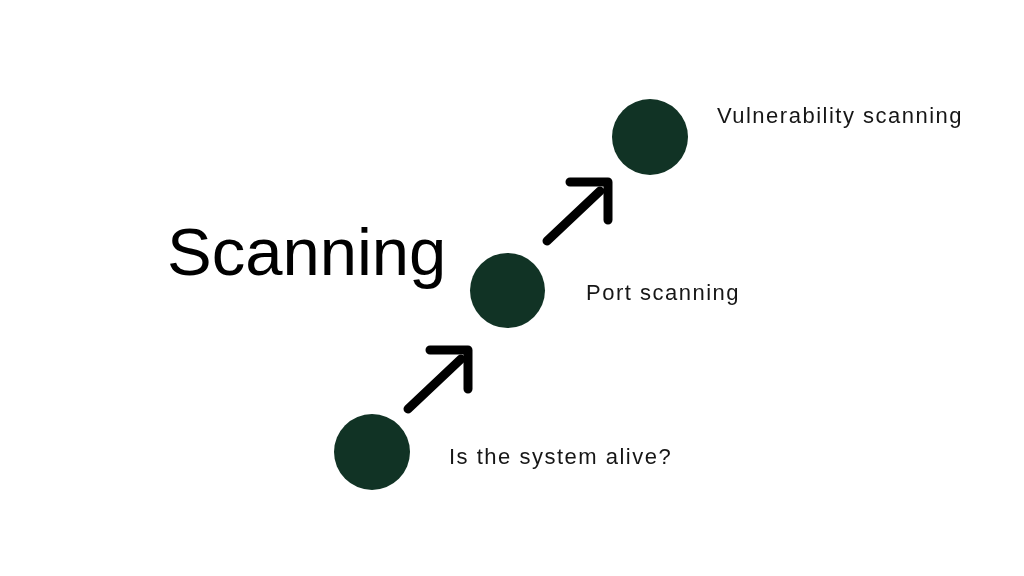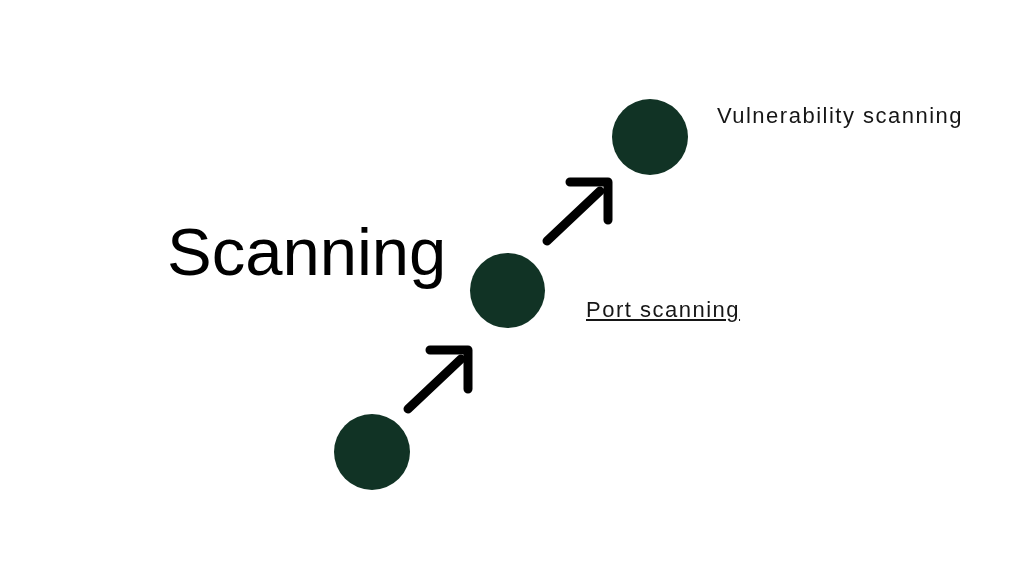--- a/index.html
+++ b/index.html
@@ -57,21 +57,21 @@
   .arrow-head  { stroke-linecap: round; stroke-linejoin: round; }
   .label {
     position: absolute;
     color: var(--text);
     font-size: 22px;
     letter-spacing: 1.5px;
     line-height: 1.15;
     white-space: nowrap;
   }
   .label-1 { left: 449px; top: 444px; }
-  .label-2 { left: 586px; top: 297px; text-decoration: underline; }
+  .label-2 { left: 586px; top: 280px; }
   .label-3 {
     left: 710px;
     top: 88px;
     width: 260px;
     text-align: center;
     line-height: 56px;
     white-space: normal;
   }
 </style>
 </head>
@@ -89,18 +89,19 @@
     <g>
       <path class="arrow-shaft" d="M547 241 L600 191"></path>
       <path class="arrow-head" d="M570 182 H608 V220"></path>
     </g>
   </svg>
 
   <div class="node node-1"></div>
   <div class="node node-2"></div>
   <div class="node node-3"></div>
 
+  <div class="label label-1">Is the system alive?</div>
 
   <div class="label label-2">Port scanning</div>
 
   <div class="label label-3">Vulnerability scanning</div>
 
 </div>
 
 </body></html>

